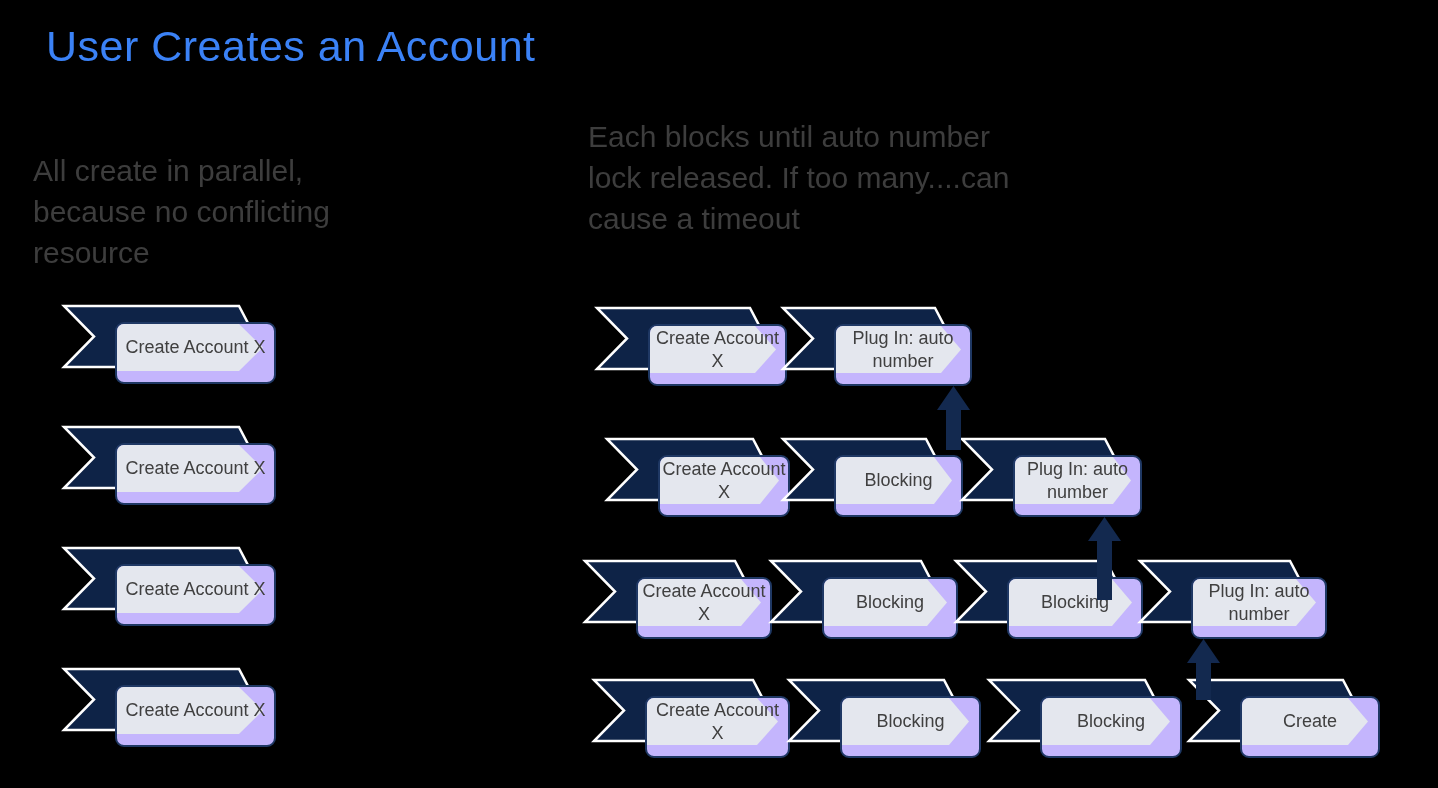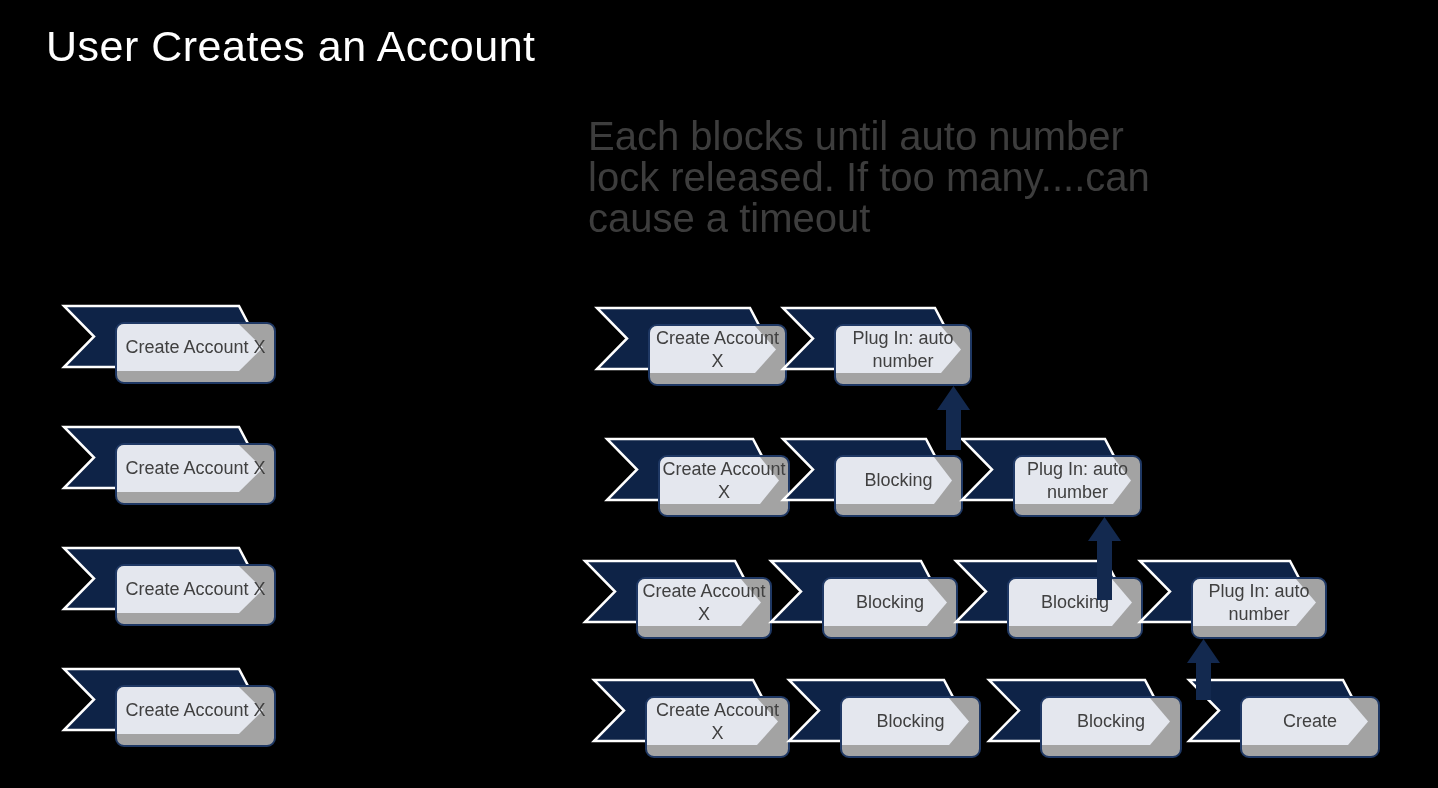--- a/index.html
+++ b/index.html
@@ -1,43 +1,46 @@
 <!DOCTYPE html>
 <html><head>
 <meta charset="utf-8">
 <style>
   html,body{margin:0;padding:0;background:#000;}
   body{width:1438px;height:788px;overflow:hidden;
        font-family:"Liberation Sans","DejaVu Sans",sans-serif;}
   .slide{position:relative;width:1438px;height:788px;background:#000000;}
 
   .slide-title{position:absolute;left:46px;top:22px;margin:0;
-       font-size:43px;font-weight:300;color:#ffffff;letter-spacing:.5px;white-space:nowrap;}
-
-  .note{position:absolute;margin:0;font-size:40px;font-weight:300;color:#3d3d3d;
+       font-size:43px;font-weight:300;color:#3b82f6;letter-spacing:.5px;white-space:nowrap;}
+
+  .note{position:absolute;margin:0;font-size:30px;font-weight:300;color:#3d3d3d;
        line-height:41px;white-space:pre-line;}
   .note-parallel{left:33px;top:150px;}
   .note-blocking{left:588px;top:116px;}
   .note-writelock{left:998px;top:278px;}
 
   .step{position:absolute;}
   .chev{position:absolute;left:0;top:0;overflow:visible;}
   .box{position:absolute;left:52px;top:17px;height:62px;box-sizing:border-box;
-       background:#a3a3a3;border:2px solid #1f3864;border-radius:9px;overflow:hidden;}
+       background:#c4b5fd;border:2px solid #1f3864;border-radius:9px;overflow:hidden;}
   .inner{position:absolute;left:0;top:0;}
   .lbl{position:absolute;left:2px;right:2px;top:0;height:47px;
        display:flex;align-items:center;justify-content:center;text-align:center;
        font-size:18px;line-height:23px;color:#404040;}
   .uparrow{position:absolute;overflow:visible;}
 </style>
 </head>
 <body>
 
 <div class="slide">
   <h1 class="slide-title">User Creates an Account</h1>
+  <p class="note note-parallel">All create in parallel,
+because no conflicting
+resource</p>
   <p class="note note-blocking">Each blocks until auto number
 lock released. If too many....can
 cause a timeout</p>
   <div id="diagram">
       <div class="step" style="left: 63px; top: 305px;">
         <svg class="chev" width="193" height="63">
           <polygon points="1,1 176,1 192,31.5 176,62 1,62 31,31.5" fill="#0e2347" stroke="#ffffff" stroke-width="2.5" stroke-linejoin="miter"></polygon>
         </svg>
         <div class="box" style="width:161px">
           <svg class="inner" width="157" height="47">

